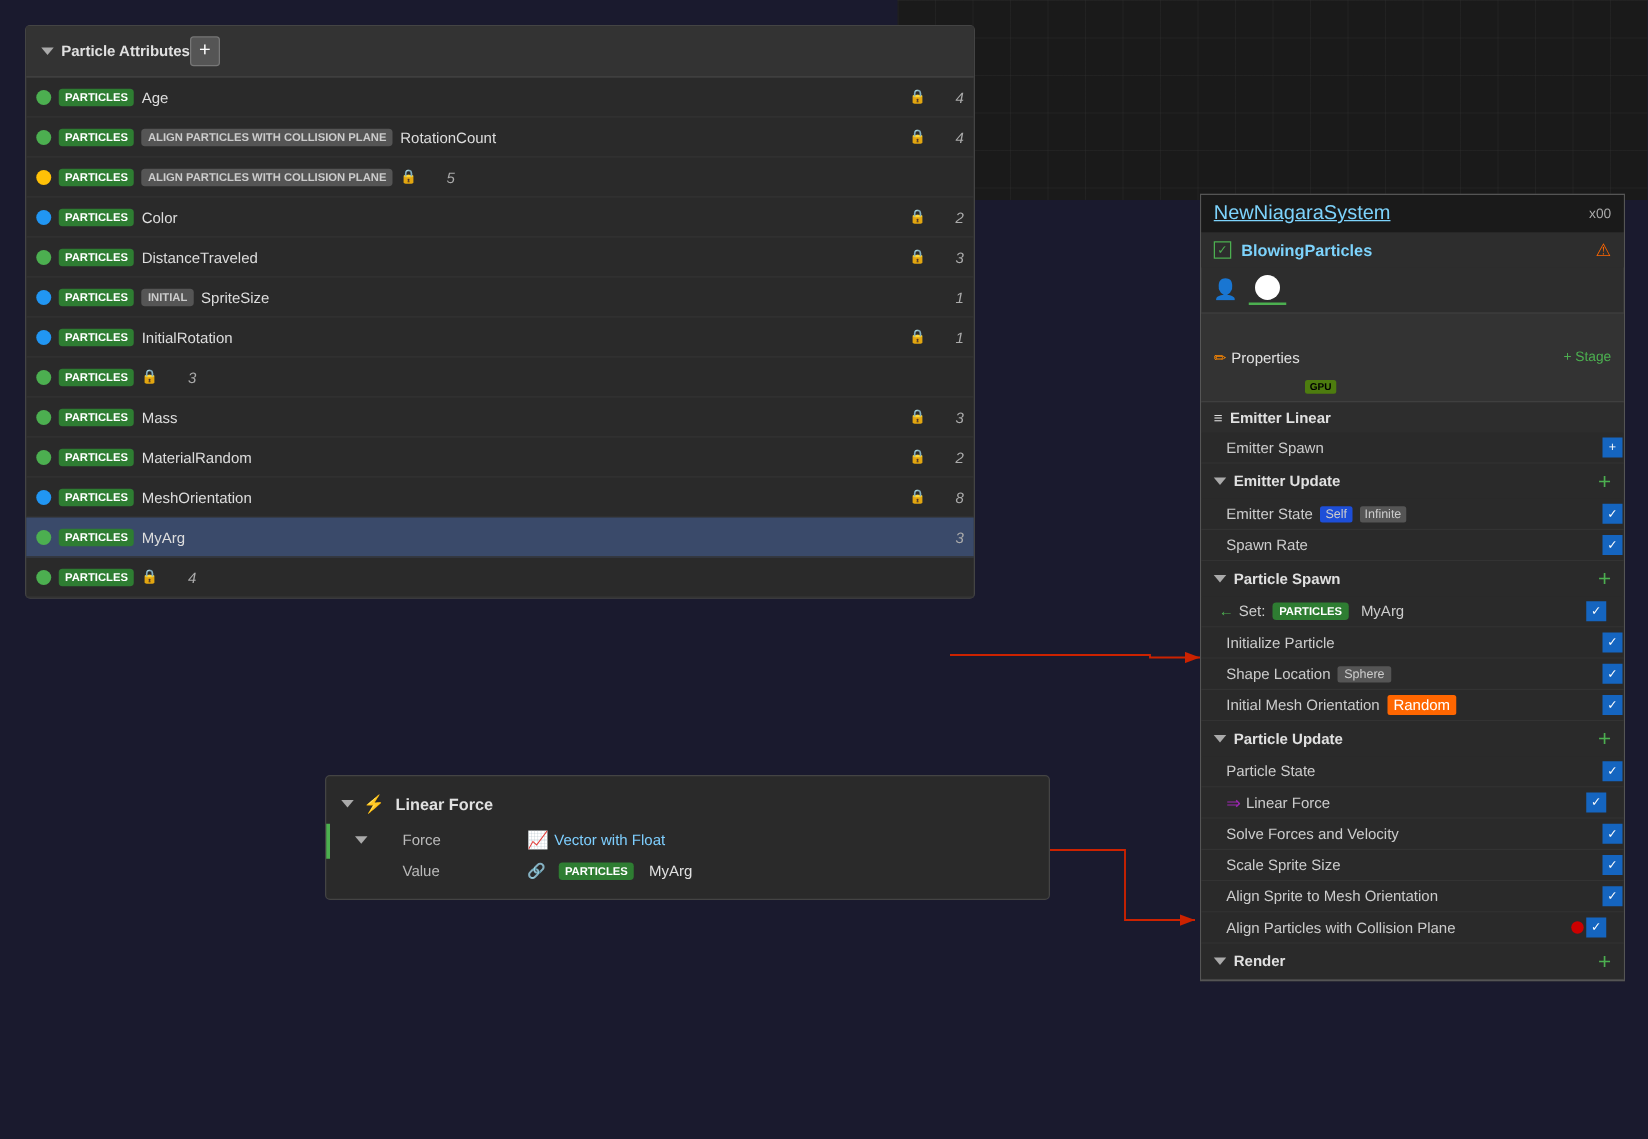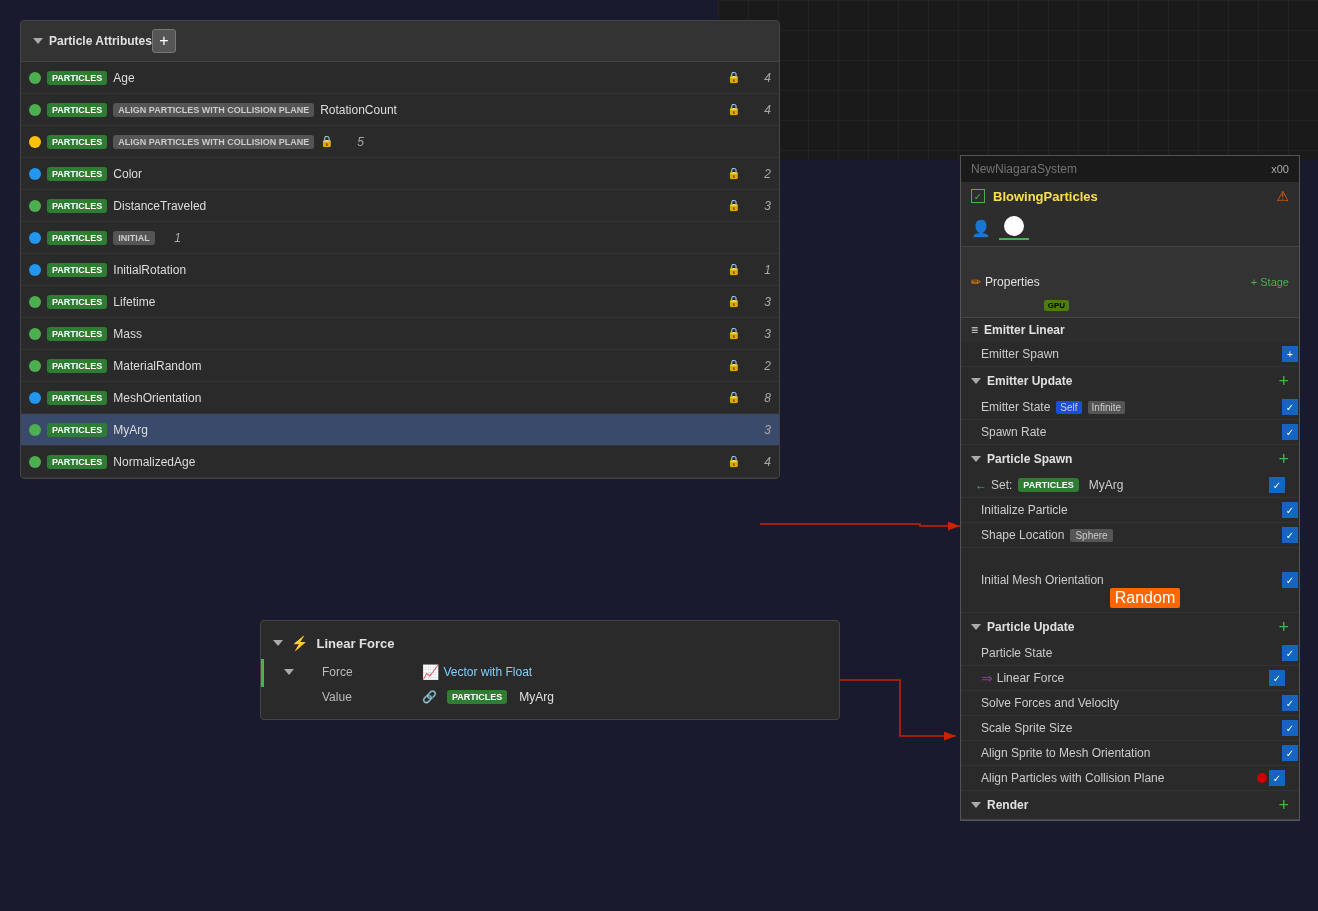--- a/index.html
+++ b/index.html
@@ -200,41 +200,42 @@
     .emitter-top-bar {
       background: #1a1a1a;
       padding: 6px 10px;
       font-size: 11px;
       color: #aaa;
       display: flex;
       justify-content: space-between;
       align-items: center;
     }
     .emitter-system-name {
-      color: #737373;
-      font-size: 12px;
+      color: #7dd3fc;
+      font-size: 16px;
+      text-decoration: underline;
     }
 
     .emitter-name-row {
       background: #2d2d2d;
       padding: 6px 10px;
       display: flex;
       align-items: center;
       gap: 8px;
     }
     .emitter-checkbox {
       width: 14px; height: 14px;
       border: 1px solid #4caf50;
       background: transparent;
       display: flex; align-items: center; justify-content: center;
       color: #4caf50;
       font-size: 10px;
     }
     .emitter-name {
-      color: #fde047;
+      color: #7dd3fc;
       font-size: 13px;
       font-weight: bold;
       flex: 1;
     }
     .warning-icon {
       color: #ff6600;
       font-size: 14px;
     }
 
     .emitter-icons-row {
@@ -378,24 +379,23 @@
     .badge-sphere {
       background: #555;
       color: #ccc;
       font-size: 10px;
       padding: 1px 5px;
       border-radius: 2px;
     }
     .badge-random {
       background: #ff6600;
       color: #fff;
-      font-size: 16px;
+      font-size: 12px;
       padding: 1px 5px;
       border-radius: 2px;
-      margin-top: 36px;
     }
 
     .linear-force-item {
       display: flex;
       align-items: center;
       padding: 4px 14px 4px 20px;
       background: #2a2a2a;
       border-bottom: 1px solid #333;
       gap: 4px;
     }
@@ -482,33 +482,33 @@
         <div class="dot dot-green"></div>
         <span class="tag-particles">PARTICLES</span>
         <span class="attr-name">DistanceTraveled</span>
         <span class="lock-icon">🔒</span>
         <span class="attr-num">3</span>
       </div>
       <div class="attr-row">
         <div class="dot dot-blue"></div>
         <span class="tag-particles">PARTICLES</span>
         <span class="tag-gray">INITIAL</span>
+        <span class="attr-name">SpriteSize</span>
         <span class="attr-num">1</span>
       </div>
       <div class="attr-row">
         <div class="dot dot-blue"></div>
         <span class="tag-particles">PARTICLES</span>
         <span class="attr-name">InitialRotation</span>
         <span class="lock-icon">🔒</span>
         <span class="attr-num">1</span>
       </div>
       <div class="attr-row">
         <div class="dot dot-green"></div>
         <span class="tag-particles">PARTICLES</span>
-        <span class="attr-name">Lifetime</span>
         <span class="lock-icon">🔒</span>
         <span class="attr-num">3</span>
       </div>
       <div class="attr-row">
         <div class="dot dot-green"></div>
         <span class="tag-particles">PARTICLES</span>
         <span class="attr-name">Mass</span>
         <span class="lock-icon">🔒</span>
         <span class="attr-num">3</span>
       </div>
@@ -528,21 +528,20 @@
       </div>
       <div class="attr-row selected">
         <div class="dot dot-green"></div>
         <span class="tag-particles">PARTICLES</span>
         <span class="attr-name">MyArg</span>
         <span class="attr-num">3</span>
       </div>
       <div class="attr-row">
         <div class="dot dot-green"></div>
         <span class="tag-particles">PARTICLES</span>
-        <span class="attr-name">NormalizedAge</span>
         <span class="lock-icon">🔒</span>
         <span class="attr-num">4</span>
       </div>
     </div>
 </div>
 
 <div class="linear-force-panel">
   <div class="lf-header">
     <div class="chevron-down"></div>
     <span class="lf-icon">⚡</span>

